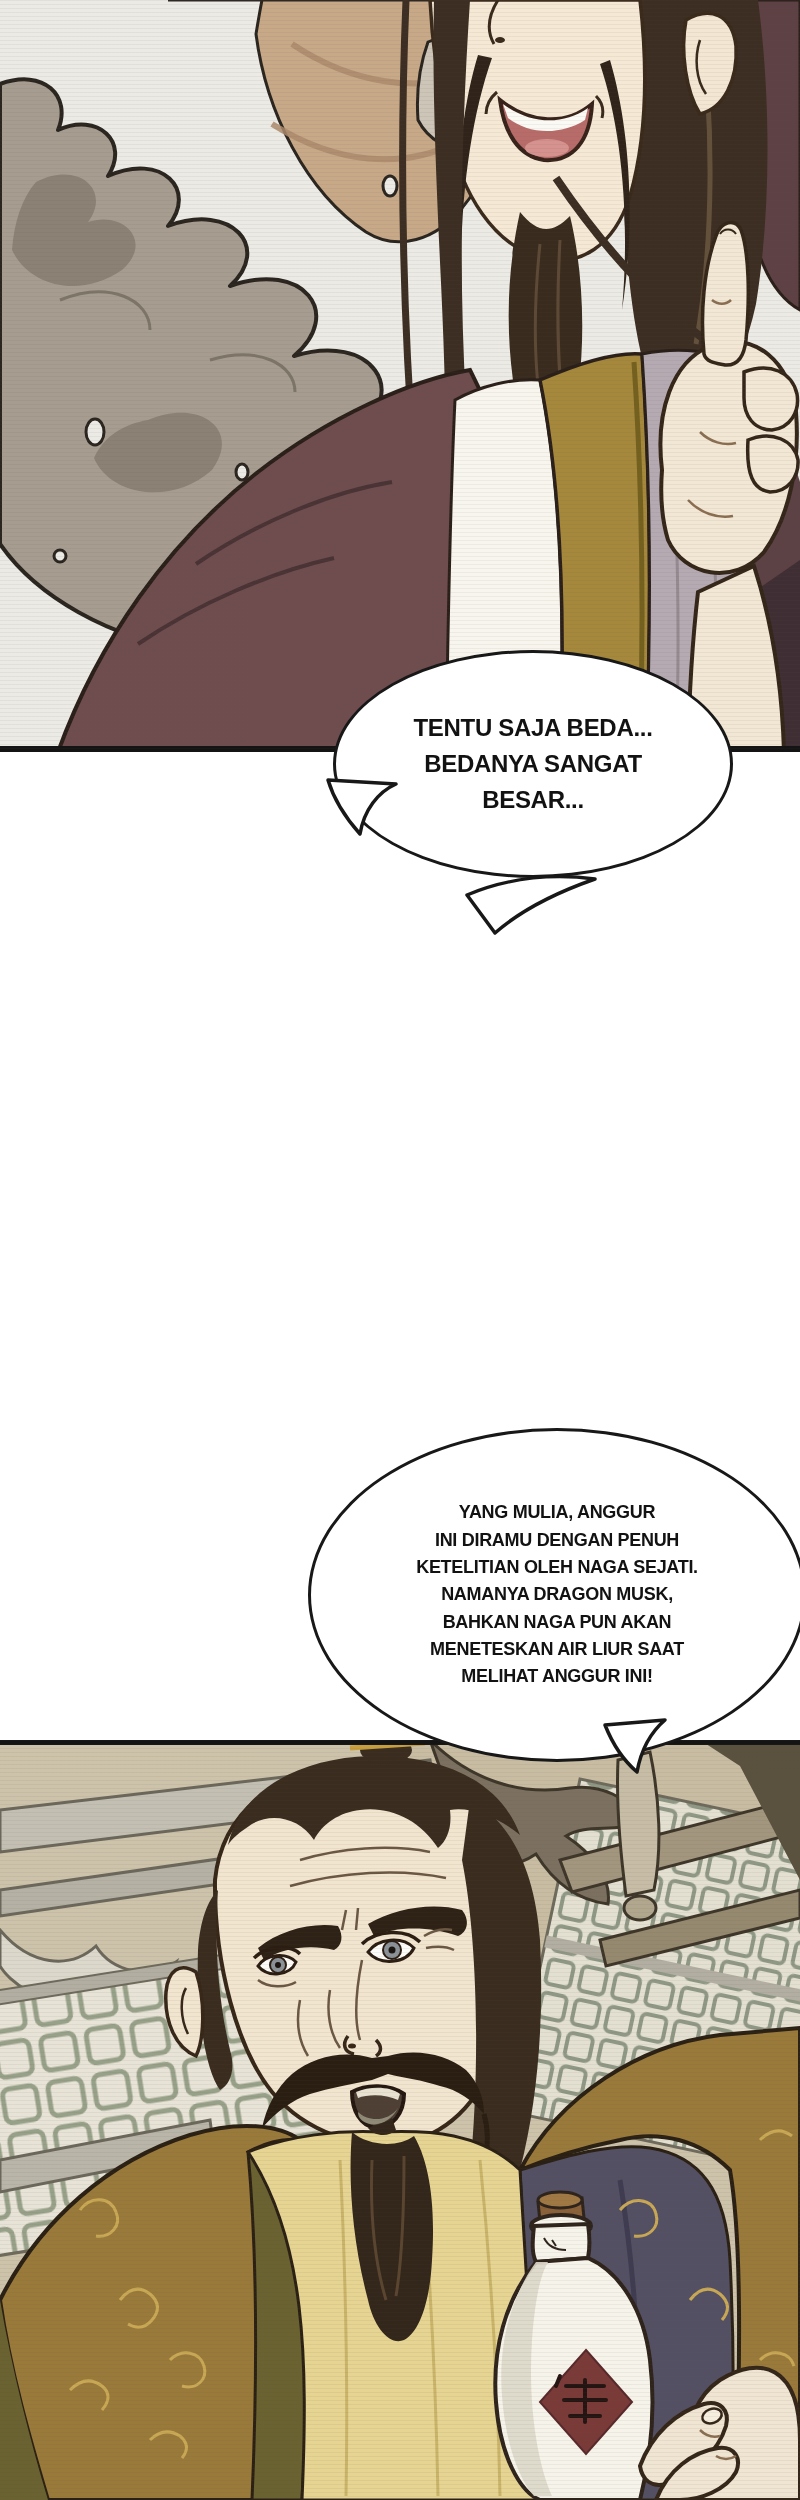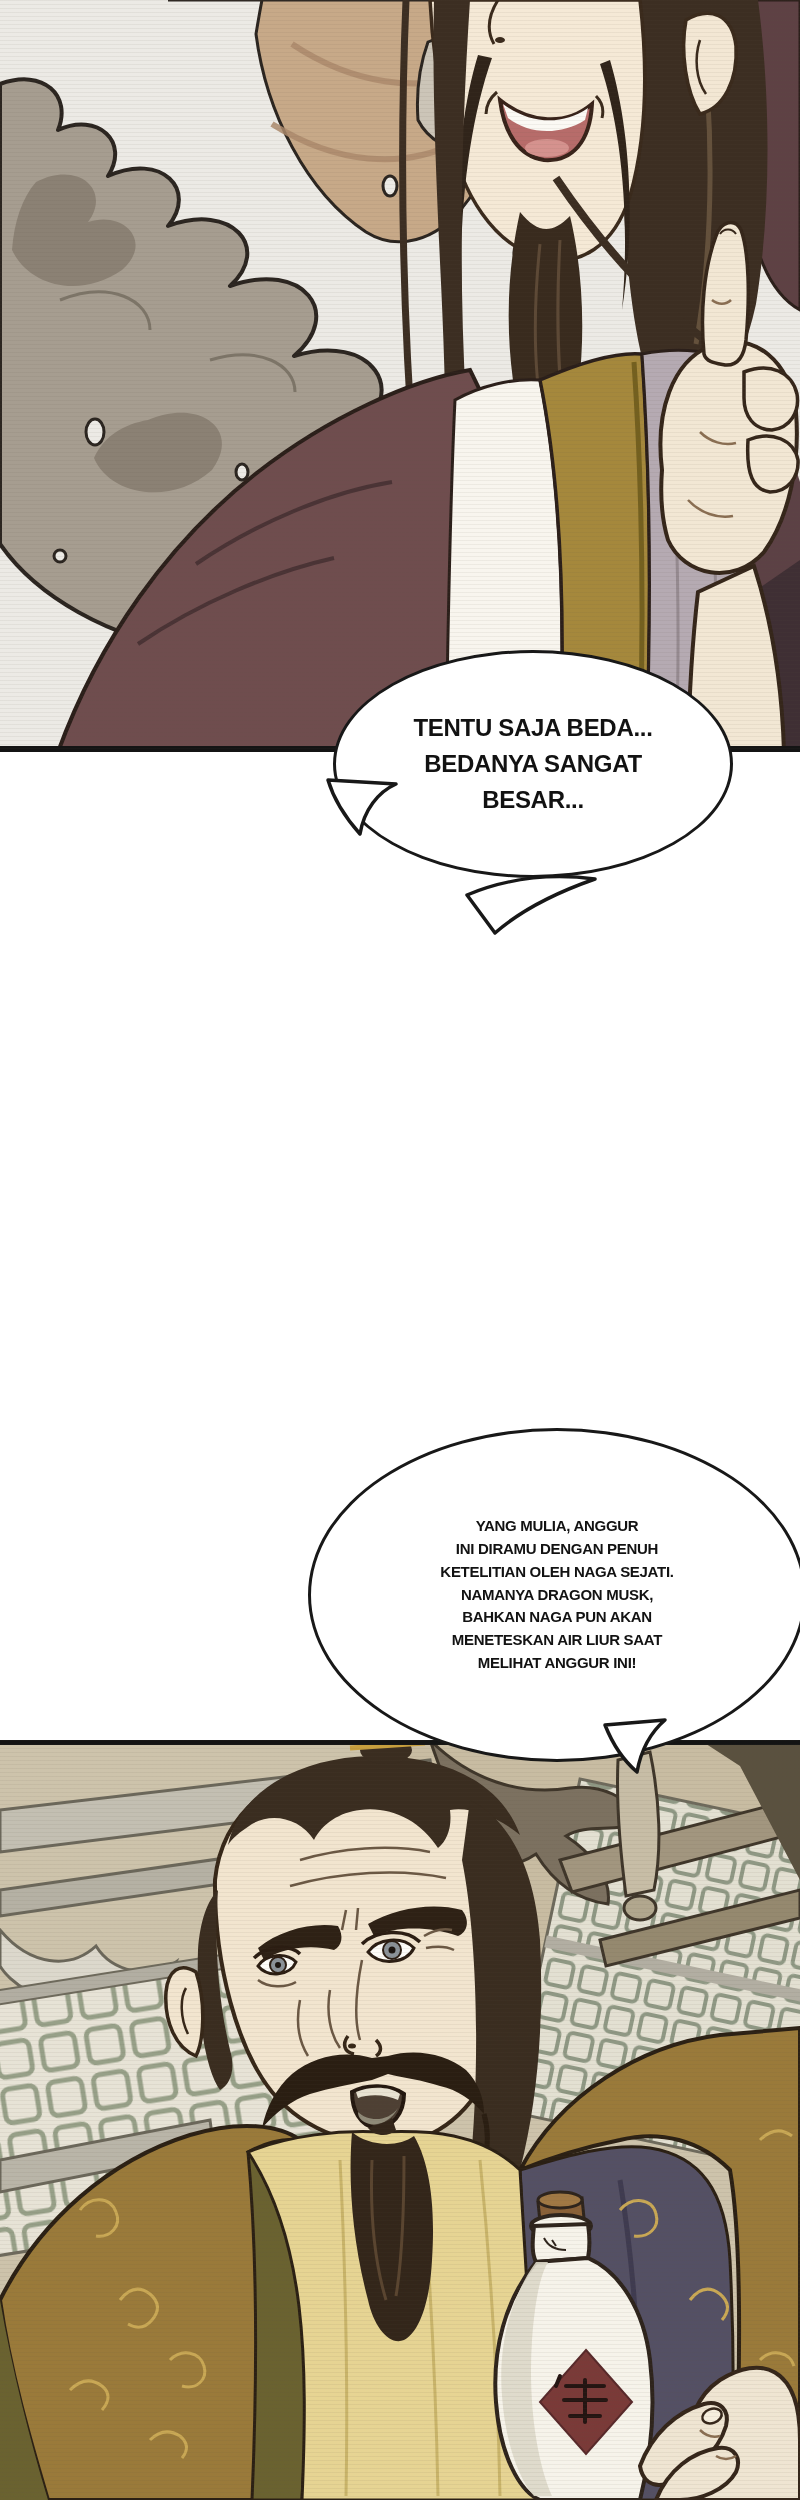--- a/index.html
+++ b/index.html
@@ -13,21 +13,21 @@
   #texture-top{top:0;height:752px;}
   #texture-bottom{top:1740px;height:760px;}
   .bubble{position:absolute;background:#ffffff;border:3.5px solid #181818;border-radius:50%;
     display:flex;align-items:center;justify-content:center;text-align:center;box-sizing:border-box;z-index:5;}
   .bubble-text{white-space:pre-line;font-weight:bold;color:#121212;letter-spacing:-0.3px;width:94%;}
   #bubble-1{left:333px;top:650px;width:400px;height:228px;}
   #bubble-1 .bubble-text{font-size:24px;line-height:1.5;}
   #bubble-2{left:52px;top:842px;width:510px;height:322px;}
   #bubble-2 .bubble-text{font-size:21px;line-height:1.52;}
   #bubble-3{left:308px;top:1428px;width:498px;height:334px;}
-  #bubble-3 .bubble-text{font-size:15px;line-height:1.52;}
+  #bubble-3 .bubble-text{font-size:18px;line-height:1.52;}
   .tail{position:absolute;z-index:6;}
   #tail-1{left:320px;top:770px;}
   #tail-2{left:455px;top:845px;}
   #tail-3{left:585px;top:1700px;}
 </style>
 </head>
 <body>
 
 <div class="page">
 

